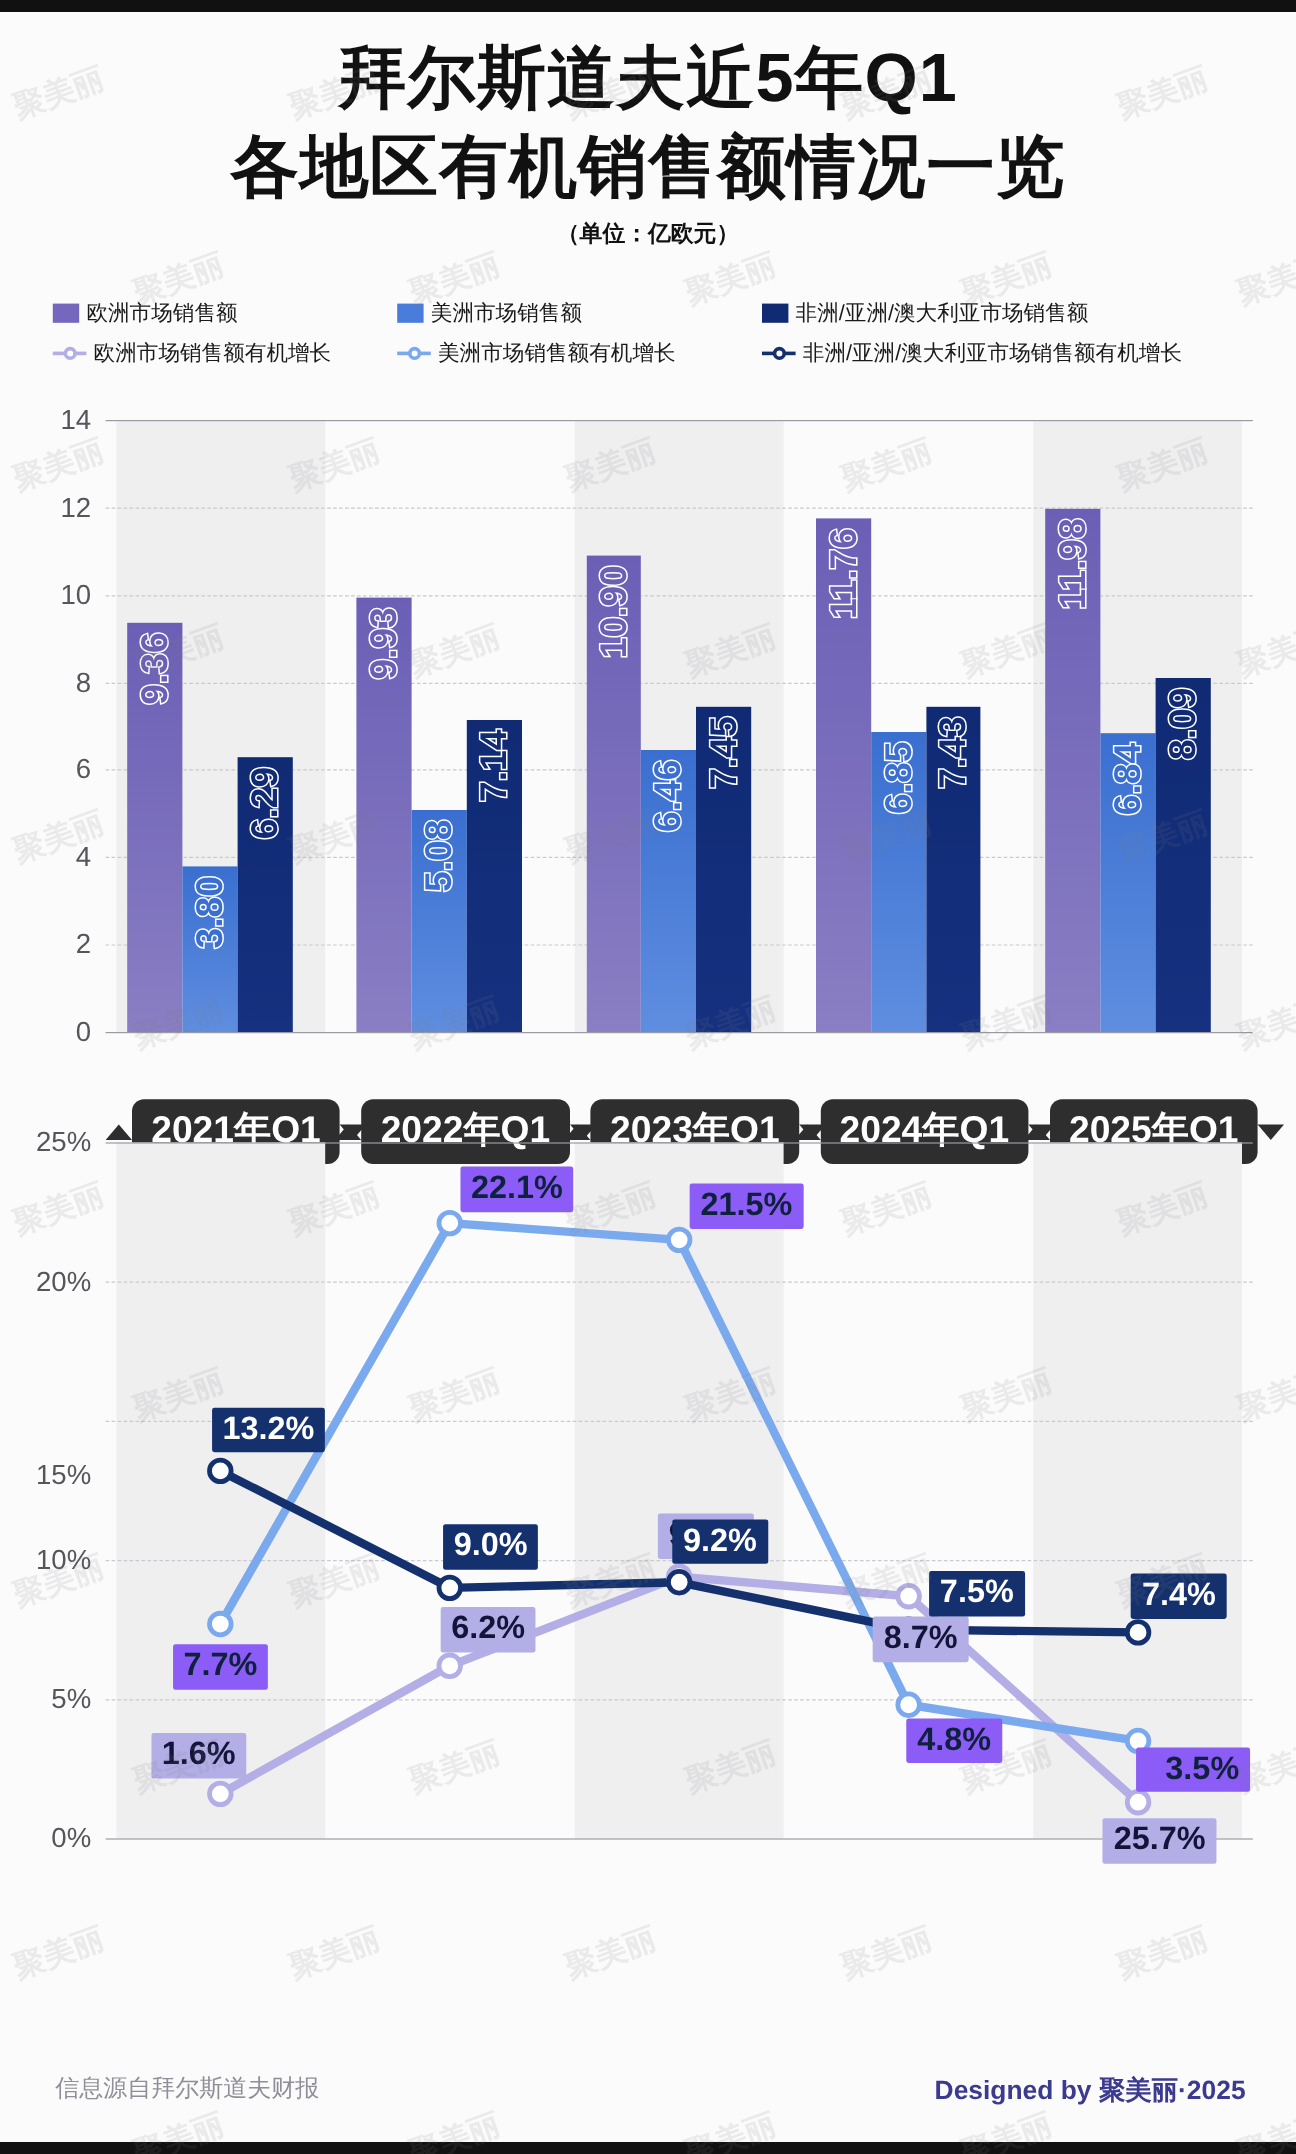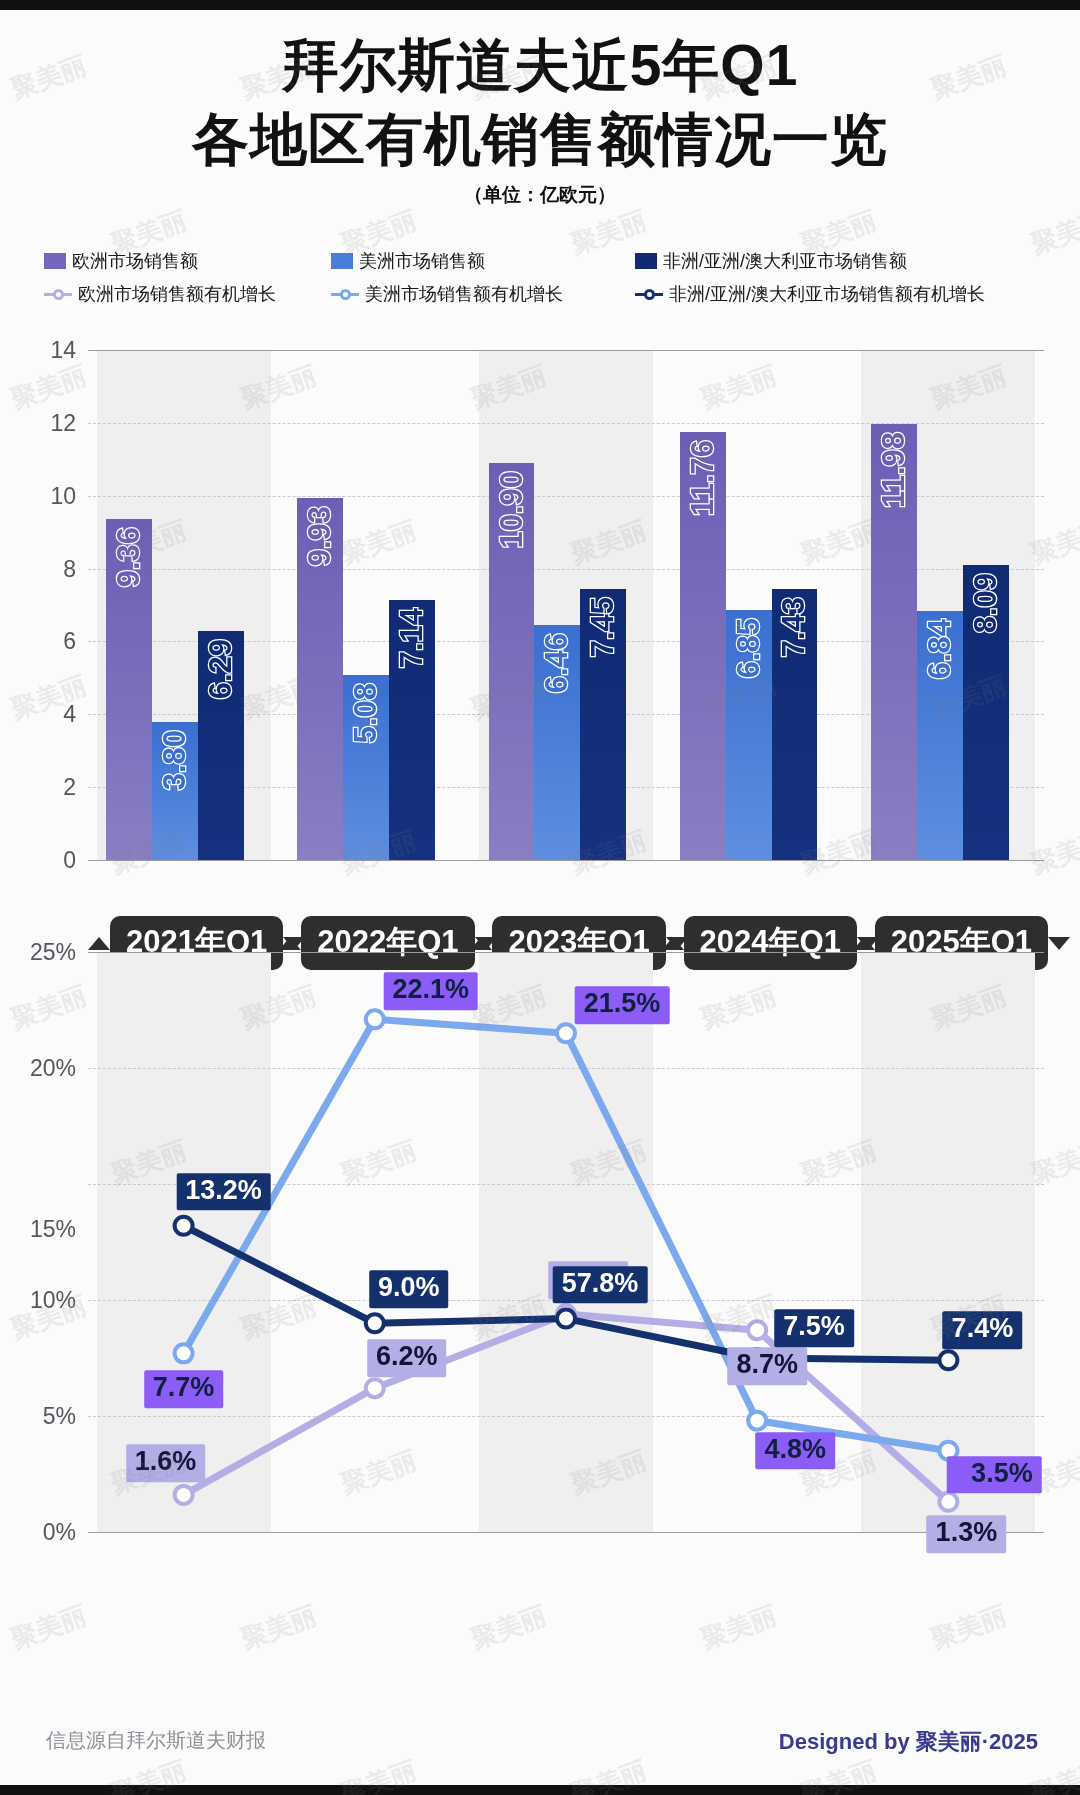--- a/index.html
+++ b/index.html
@@ -363,29 +363,29 @@
           <circle cx="95.6" cy="273.76" r="9" fill="#ffffff" stroke="#14316e" stroke-width="4"></circle>
           <circle cx="286.79999999999995" cy="371.20000000000005" r="9" fill="#ffffff" stroke="#14316e" stroke-width="4"></circle>
           <circle cx="478" cy="366.56" r="9" fill="#ffffff" stroke="#14316e" stroke-width="4"></circle>
           <circle cx="669.1999999999999" cy="406" r="9" fill="#ffffff" stroke="#14316e" stroke-width="4"></circle>
           <circle cx="860.4" cy="408.31999999999994" r="9" fill="#ffffff" stroke="#14316e" stroke-width="4"></circle>
         </svg>
         <div class="pt-label s-europe" style="left: 77.6px; top: 510.88px;">1.6%</div>
         <div class="pt-label s-europe" style="left: 318.8px; top: 406.16px;">6.2%</div>
         <div class="pt-label s-europe" style="left: 500px; top: 327.92px;">9.4%</div>
         <div class="pt-label s-europe" style="left: 679.2px; top: 414.16px;">8.7%</div>
-        <div class="pt-label s-europe" style="left: 878.4px; top: 581.84px;">1.3%</div>
+        <div class="pt-label s-europe" style="left: 878.4px; top: 581.84px;">25.7%</div>
         <div class="pt-label s-americas" style="left: 95.6px; top: 437.36px;">7.7%</div>
         <div class="pt-label s-americas" style="left: 342.8px; top: 39.28px;">22.1%</div>
         <div class="pt-label s-americas" style="left: 534px; top: 53.2px;">21.5%</div>
         <div class="pt-label s-americas" style="left: 707.2px; top: 498.64px;">4.8%</div>
         <div class="pt-label s-americas" style="left: 906.4px; top: 522.8px; padding-left: 24px;">3.5%</div>
         <div class="pt-label s-africa" style="left: 135.6px; top: 239.76px;">13.2%</div>
         <div class="pt-label s-africa" style="left: 320.8px; top: 337.2px;">9.0%</div>
-        <div class="pt-label s-africa" style="left: 512px; top: 332.56px;">57.8%</div>
+        <div class="pt-label s-africa" style="left: 512px; top: 332.56px;">9.2%</div>
         <div class="pt-label s-africa" style="left: 726px; top: 376px;">7.5%</div>
         <div class="pt-label s-africa" style="left: 894.4px; top: 378.32px;">7.4%</div>
       </div>
   </div>
 
   <div class="footer">
     <div class="footer-left">信息源自拜尔斯道夫财报</div>
     <div class="footer-right">Designed by 聚美丽·2025</div>
   </div>
 

